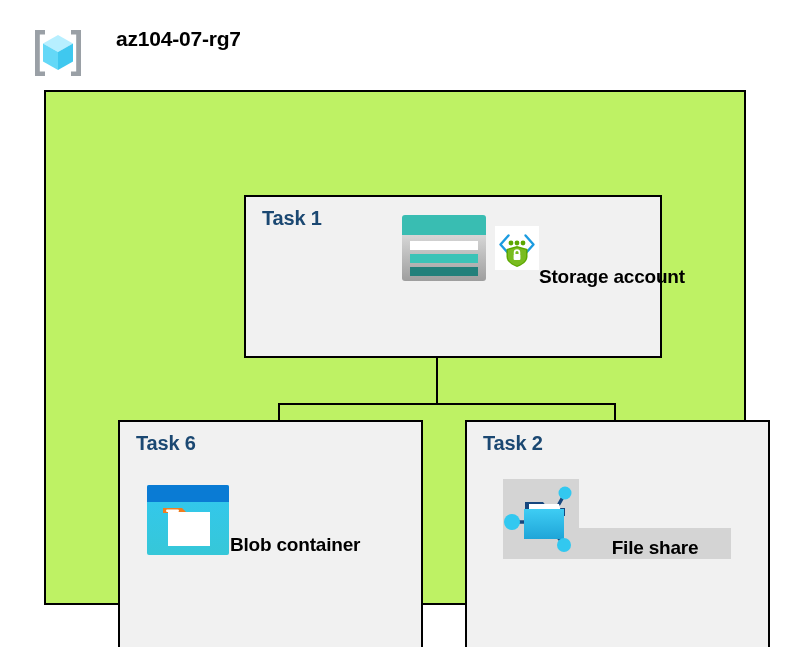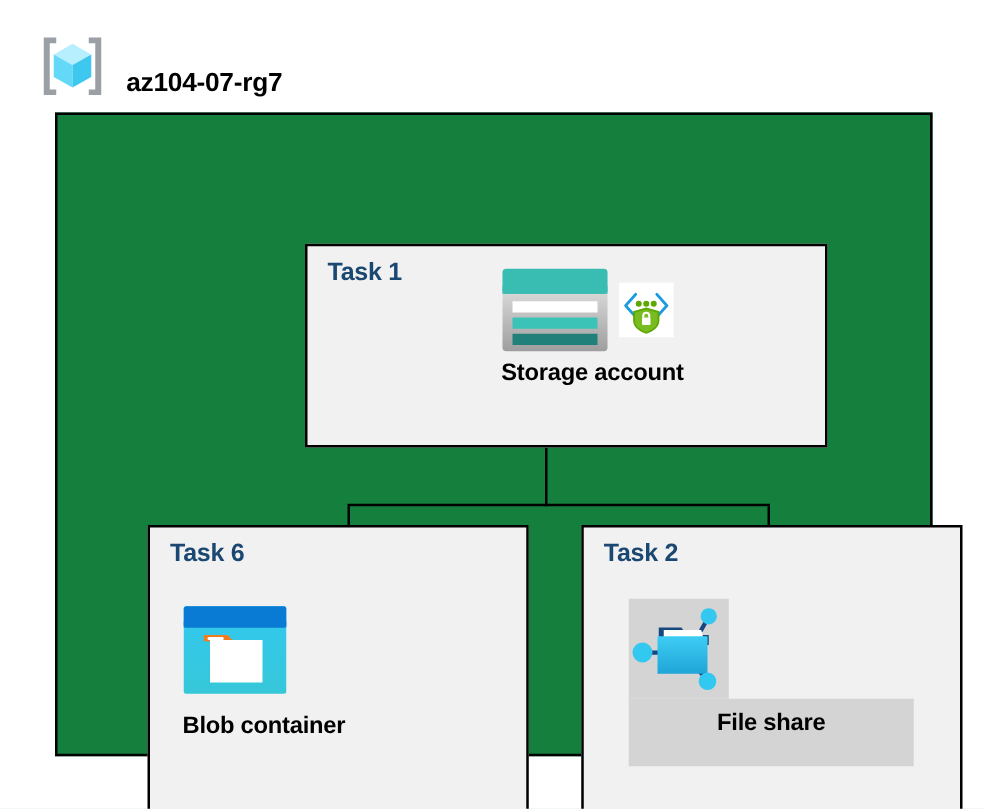--- a/index.html
+++ b/index.html
@@ -14,22 +14,22 @@
     font-family: "Liberation Sans", sans-serif;
     overflow: hidden;
   }
 
   
   .rg-header {
     position: absolute;
     left: 30px;
     top: 27px;
     display: flex;
-    align-items: flex-end;
-    gap: 15px;
+    align-items: flex-start;
+    gap: 30px;
   }
   .rg-icon {
     width: 56px;
     height: 52px;
     display: block;
   }
   .rg-title {
     font-size: 21px;
     font-weight: bold;
     color: #000000;
@@ -38,21 +38,21 @@
   }
 
   
   .rg-box {
     position: absolute;
     left: 44px;
     top: 90px;
     width: 702px;
     height: 515px;
     border: 2px solid #000000;
-    background: #15803d;
+    background: #bef264;
     box-sizing: border-box;
   }
 
   
   .task-box {
     position: absolute;
     border: 2px solid #000000;
     background: #f1f1f1;
     box-sizing: border-box;
   }
@@ -67,22 +67,22 @@
     font-size: 20px;
     font-weight: bold;
     color: #1b4872;
     letter-spacing: -0.2px;
   }
 
   
   .node {
     position: absolute;
     display: flex;
-    flex-direction: column;
-    align-items: flex-start;
+    flex-direction: row;
+    align-items: flex-end;
   }
   .node-caption {
     font-size: 19px;
     font-weight: bold;
     color: #000000;
     white-space: nowrap;
     letter-spacing: -0.2px;
   }
 
   
@@ -117,21 +117,21 @@
     width: 80px;
     height: 80px;
     display: flex;
     align-items: center;
     justify-content: center;
   }
   .fileshare-caption-wrap {
     background: #d4d4d4;
     width: 100%;
     text-align: center;
-    padding: 9px 0 23px 0;
+    padding: 9px 0 0 0;
     box-sizing: border-box;
   }
 
   
   .conn {
     position: absolute;
     background: #000000;
   }
   .conn-v-top  { left: 390px; top: 266px; width: 2px; height: 47px; }
   .conn-h-bus  { left: 232px; top: 311px; width: 338px; height: 2px; }

